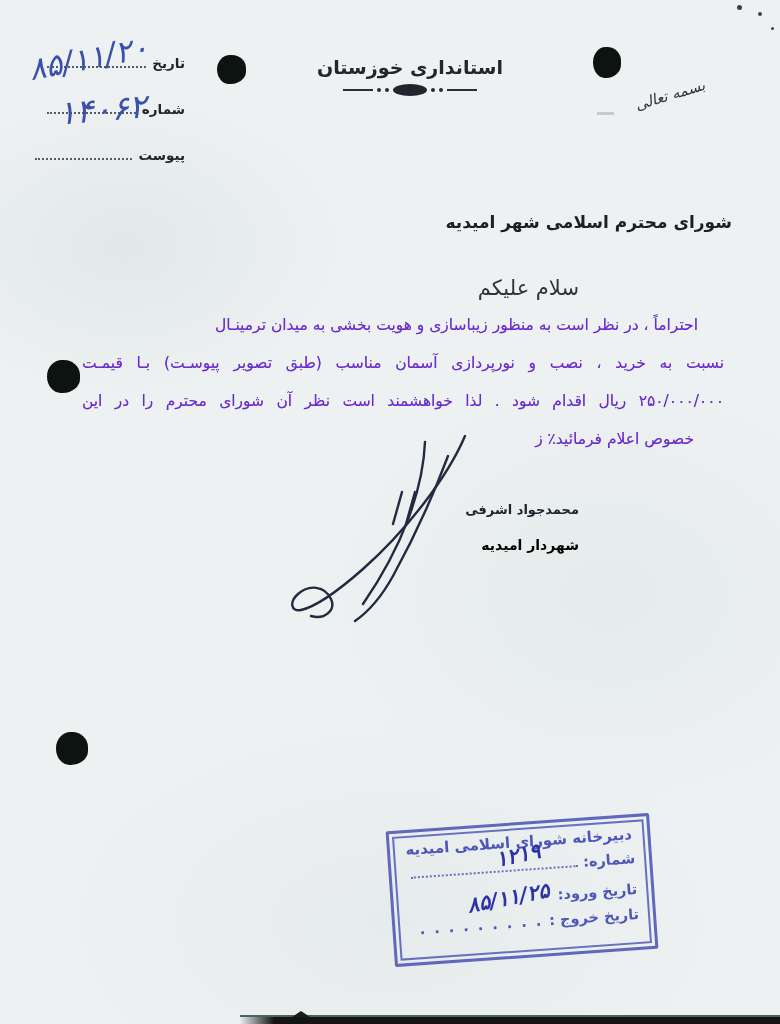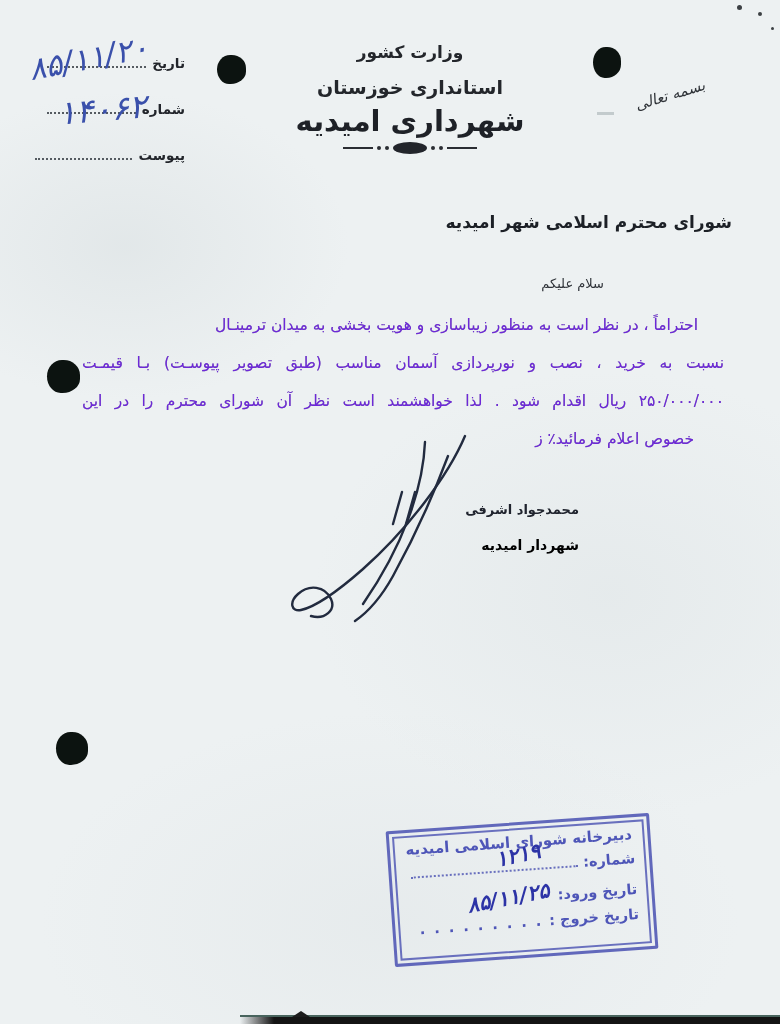--- a/index.html
+++ b/index.html
@@ -33,21 +33,21 @@
   .hw-number{left:58px;top:90px;font-size:33px;transform:rotate(-5deg);letter-spacing:4px;}
   
   .besmele{left:620px;top:86px;width:100px;font-size:15px;font-style:italic;color:#2f3338;
     transform:rotate(-17deg);text-align:center;direction:rtl;letter-spacing:-1px;}
   .dashes{left:597px;top:112px;width:17px;height:3px;background:#c3cbcd;}
   
   .blot{position:absolute;background:#0c1310;border-radius:48% 52% 56% 44% / 52% 48% 46% 54%;}
   .speck{position:absolute;background:#3c4044;border-radius:50%;}
   
   .addressee{top:212px;right:48px;font-size:17px;font-weight:bold;direction:rtl;color:#1c2026;}
-  .salutation{top:276px;right:176px;font-size:13px;direction:rtl;}
+  .salutation{top:276px;right:201px;font-size:21px;direction:rtl;}
   .body-text{top:306px;left:82px;right:56px;direction:rtl;font-size:15.5px;line-height:38px;
     color:#6d28d9;text-shadow:0 0 .4px rgba(60,65,70,.45);}
   .jl{text-align:justify;text-align-last:justify;}
   .rl{text-align:right;}
   .indent{padding-right:26px;}
   .ind2{padding-right:30px;}
   
   .sig-svg{left:243px;top:424px;}
   .sig-name{top:502px;left:393px;width:186px;direction:rtl;text-align:right;
     font-size:13px;font-weight:bold;color:#20242e;}
@@ -71,23 +71,21 @@
     background:linear-gradient(to right, rgba(19,19,19,0), #141414 34px);
     border-top:2px solid #48645d;}
   .scan-bump{bottom:7px;left:292px;width:0;height:0;
     border-left:9px solid transparent;border-right:9px solid transparent;
     border-bottom:6px solid #1c1c1c;}
 </style>
 </head>
 <body>
 
 <div class="abs letterhead">
-  <div class="lh-ministry">وزارت کشور</div>
   <div class="lh-province">استانداری خوزستان</div>
-  <div class="lh-muni">شهرداری امیدیه</div>
   <div class="divider">
     <span class="ln"></span>
       <span class="dt"></span>
       <span class="dt"></span>
     <span class="el"></span>
     <span class="dt"></span>
       <span class="dt"></span>
       <span class="ln"></span>
   </div>
 </div>

